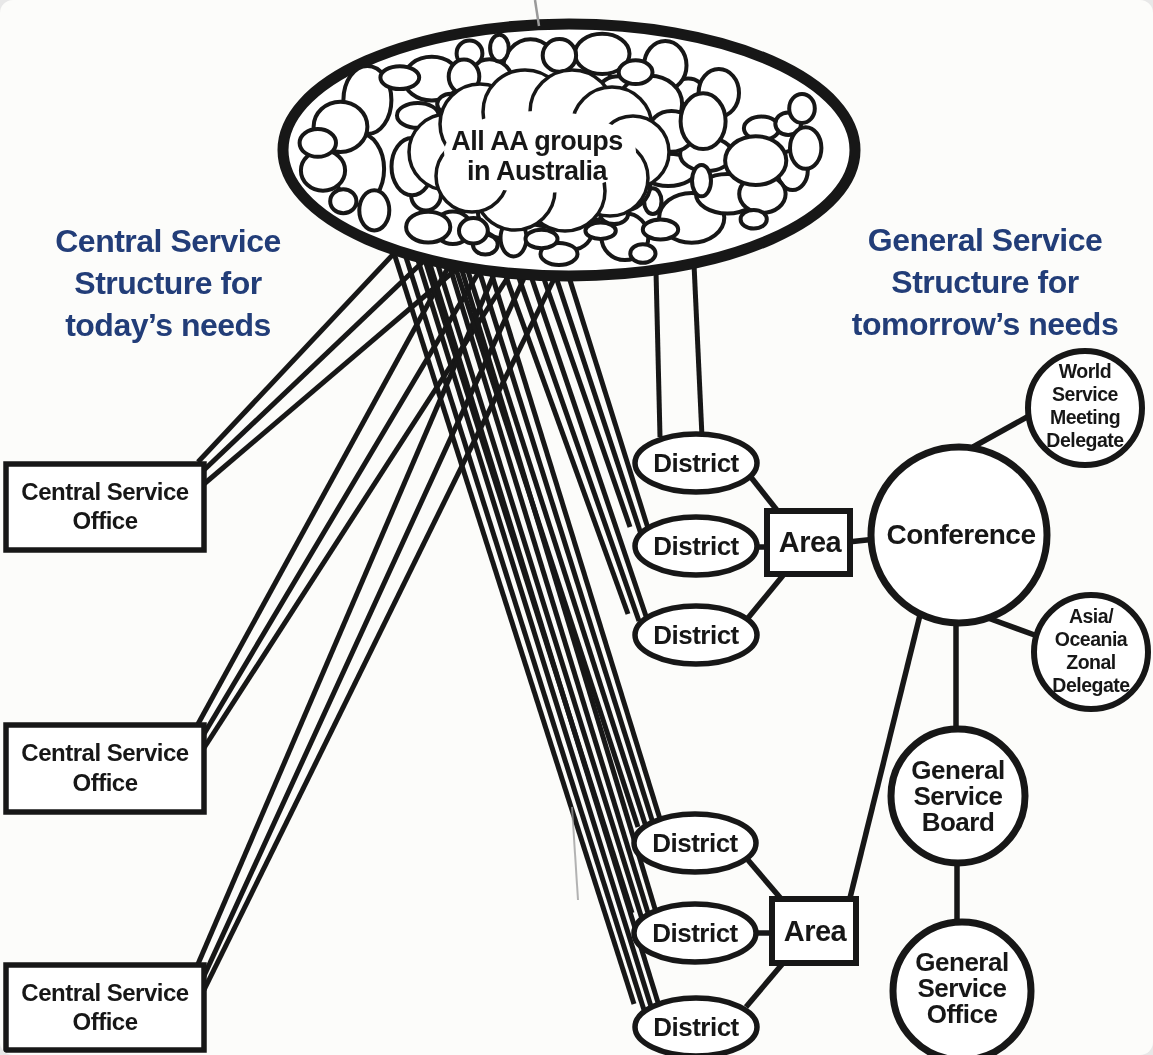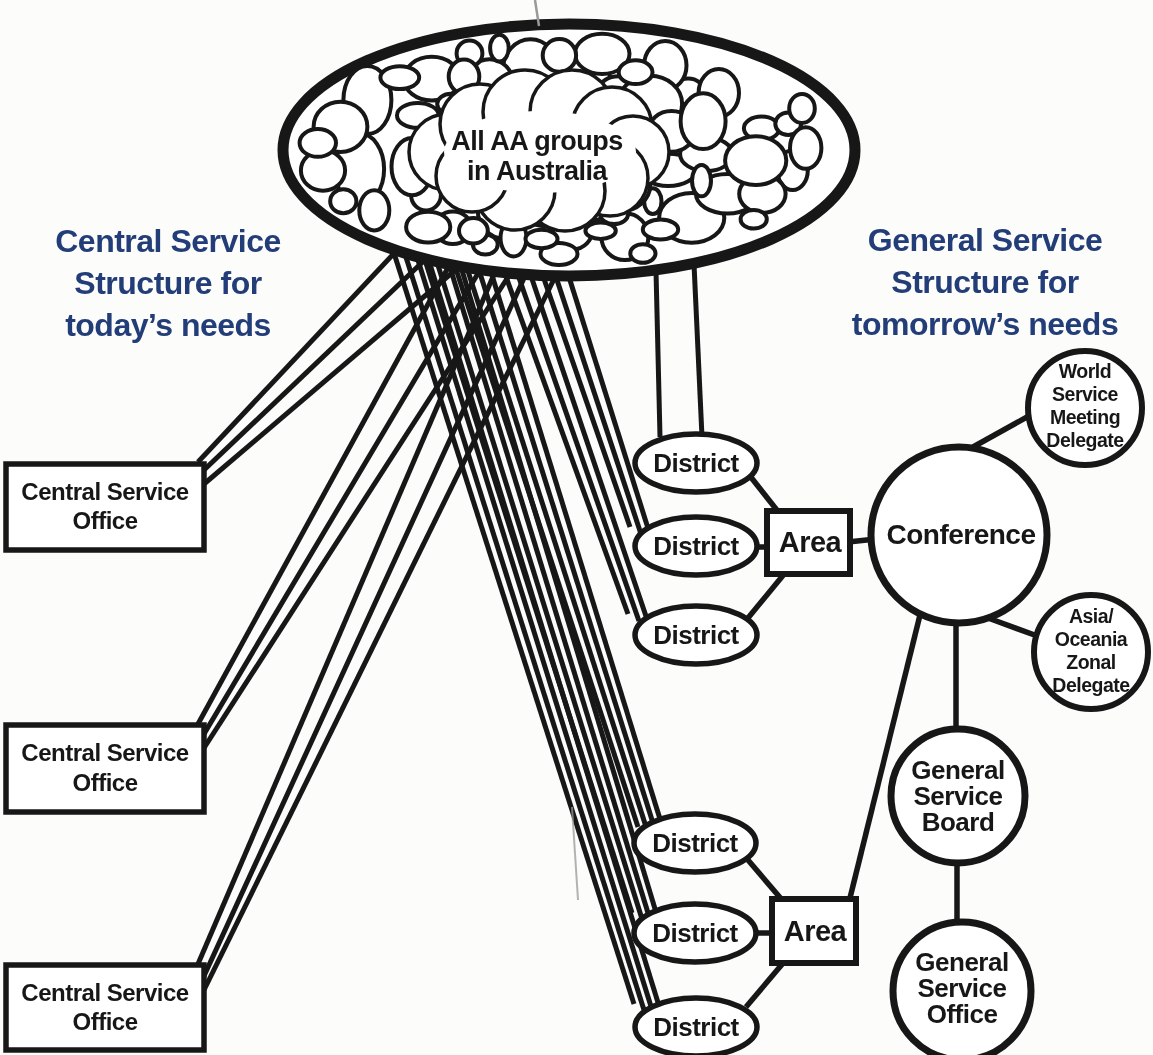--- a/index.html
+++ b/index.html
@@ -3,21 +3,21 @@
 <meta charset="utf-8">
 <style>
   :root{
     --title-blue:#223d78;
     --ink:#171717;
     --paper:#fcfcfa;
   }
   html,body{margin:0;padding:0;background:#e8e8e8;}
   .stage{
     position:relative;width:1153px;height:1055px;background:var(--paper);
-    overflow:hidden;font-family:"Liberation Sans", sans-serif;
+    overflow:hidden;font-family:"Liberation Sans", sans-serif;border-radius:13px;
   }
   svg{display:block;width:1153px;height:1055px;}
   .shape{fill:#ffffff;stroke:var(--ink);}
   .ln{stroke:var(--ink);fill:none;}
   text{
     font-family:"Liberation Sans", sans-serif;
     font-weight:bold;fill:var(--ink);
     text-anchor:middle;letter-spacing:-0.5px;
   }
   .title{font-size:32px;fill:var(--title-blue);letter-spacing:-0.5px;}

